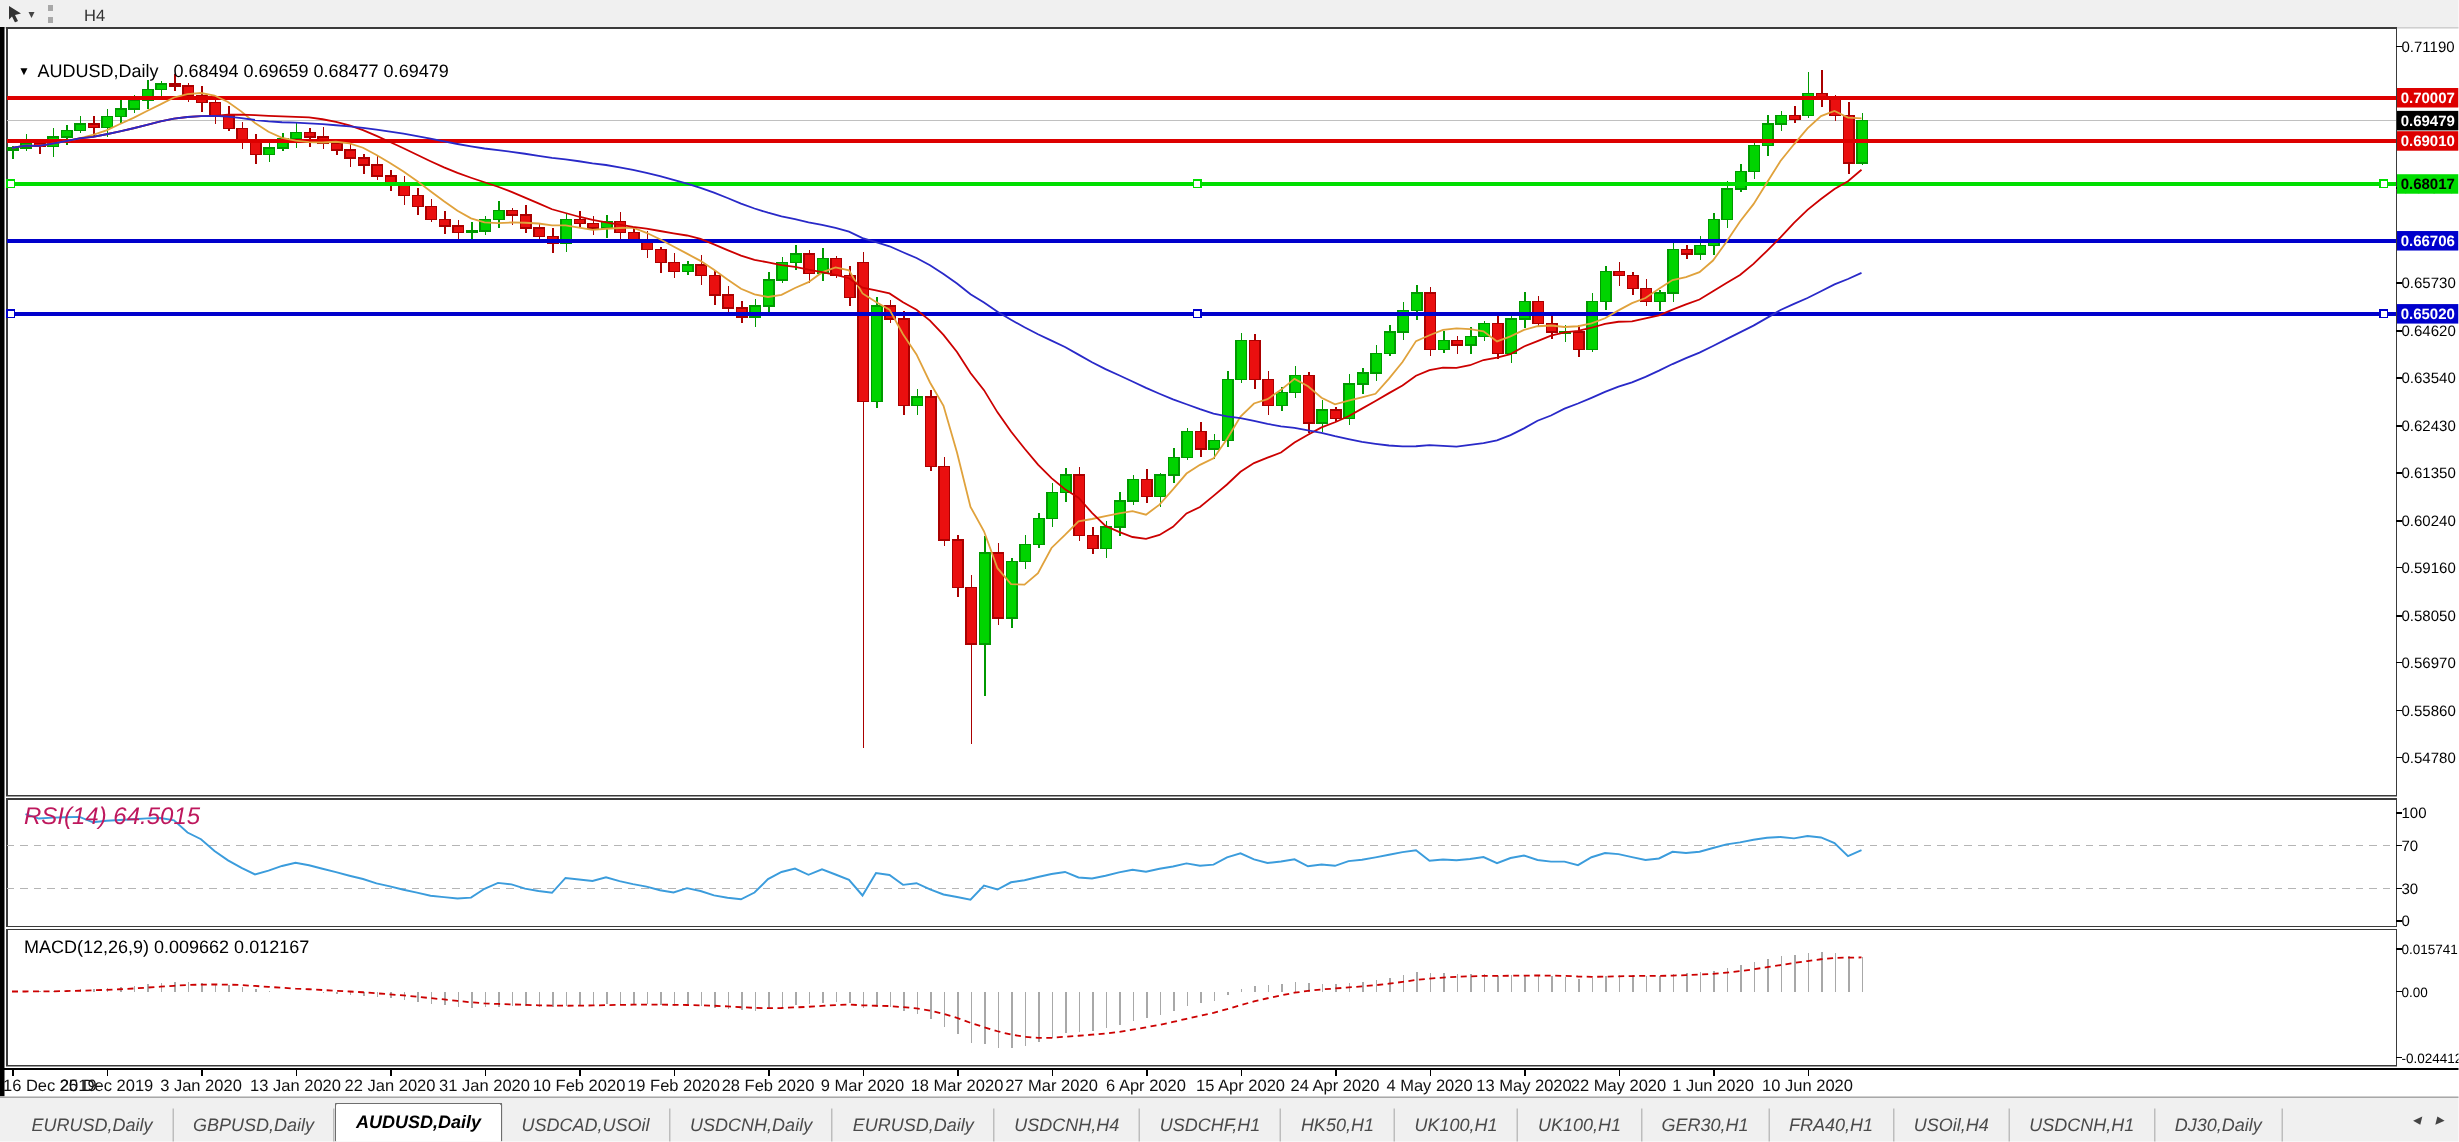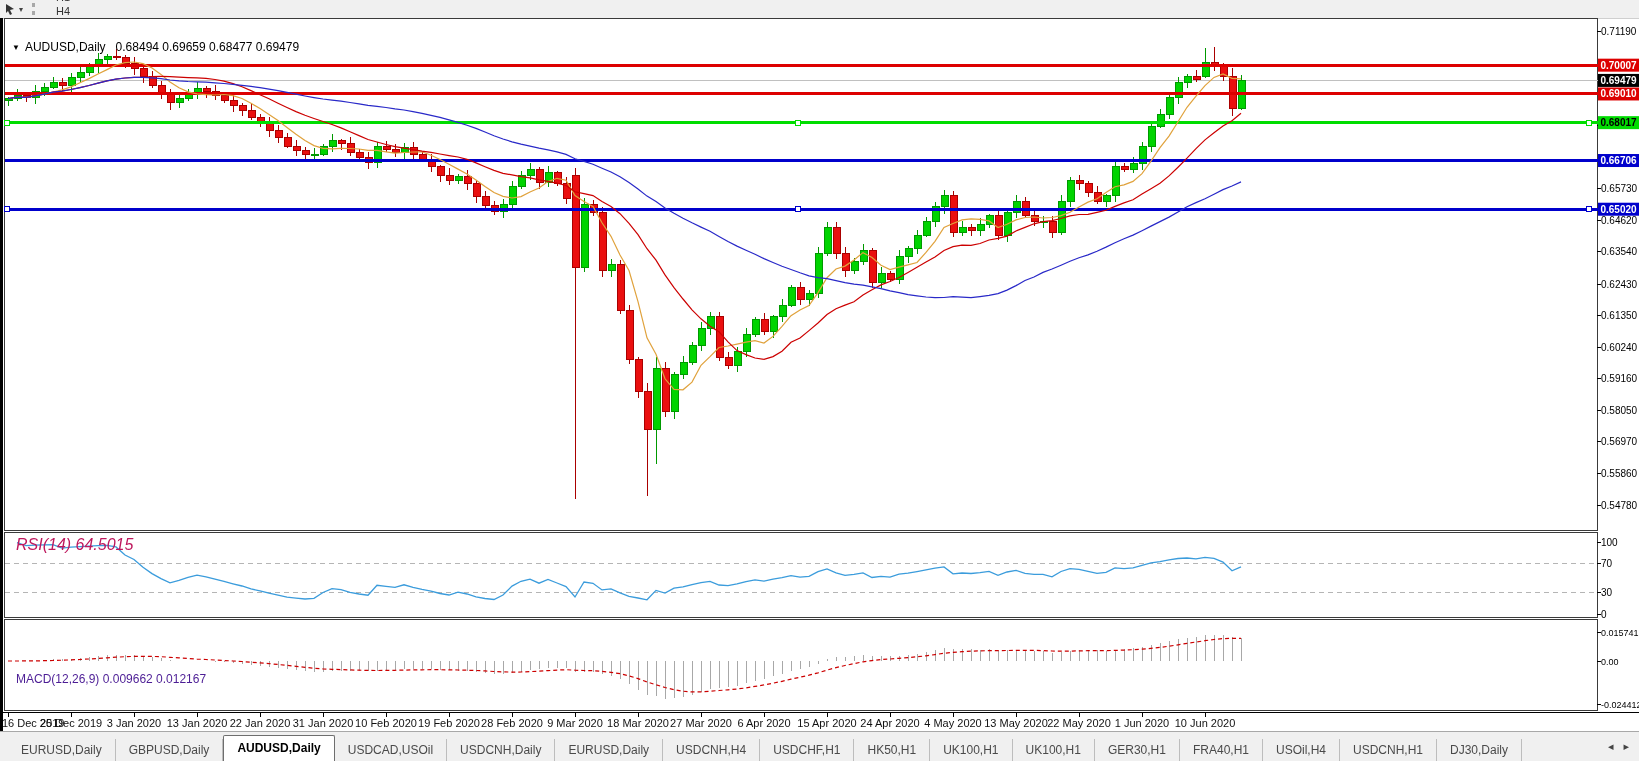--- a/index.html
+++ b/index.html
@@ -12,29 +12,29 @@
   .grip{width:2px;height:12px;border-left:3px dotted #a8a8a8;margin:0 5px;}
   .tb-sep{width:1px;height:13px;background:#c2c2c2;margin:0 4px;}
   .tf-btn{padding:1px 8px;cursor:default;color:#333;}
   .tf-btn.active{background:#f0abfc;border:7px solid #14b8a6;padding:0 7px;}
   
   #left-edge{position:absolute;left:0;top:18px;width:3px;height:713px;background:#000;}
   #title{position:absolute;top:40px;left:12px;font-size:12px;color:#000;z-index:6;background:transparent;}
   #title .tri{font-size:8px;vertical-align:1px;margin-right:5px;}
   #title .ohlc{margin-left:10px;}
   #rsi-label{position:absolute;top:536px;left:16px;font-size:16px;color:#be185d;z-index:6;font-style:italic;}
-  #macd-label{position:absolute;top:624px;left:16px;font-size:12px;color:#4c1d95;z-index:6;margin-top:48px;}
+  #macd-label{position:absolute;top:624px;left:16px;font-size:12px;color:#000000;z-index:6;}
   svg{position:absolute;left:0;font-family:"Liberation Sans",sans-serif;}
   #main-svg{top:18px;}
   #rsi-svg{top:532px;}
   #macd-svg{top:619px;}
   #date-svg{top:712px;}
   
   #tabbar{position:absolute;left:0;top:731px;width:1639px;height:30px;background:#f0f0f0;
-          border-top:1px solid #a8a8a8;display:flex;align-items:flex-end;box-sizing:border-box;padding-left:8px;}
+          border-top:1px solid #a8a8a8;display:flex;align-items:flex-end;box-sizing:border-box;padding-left:8px;font-style:italic;}
   .tab{height:22px;line-height:22px;padding:0 13px;font-size:12px;color:#4a4a4a;white-space:nowrap;
        border-right:1px solid #bdbdbd;cursor:default;}
   .tab.active{background:#fff;border:1px solid #6e6e6e;border-bottom:none;border-radius:2px 2px 0 0;
               color:#000;font-weight:bold;height:25px;line-height:25px;}
   #tab-arrows{margin-left:auto;display:flex;align-items:center;gap:10px;height:100%;padding-right:10px;color:#444;font-size:11px;}
   #tab-arrows span{cursor:default;}
 </style>
 </head>
 <body>
 

